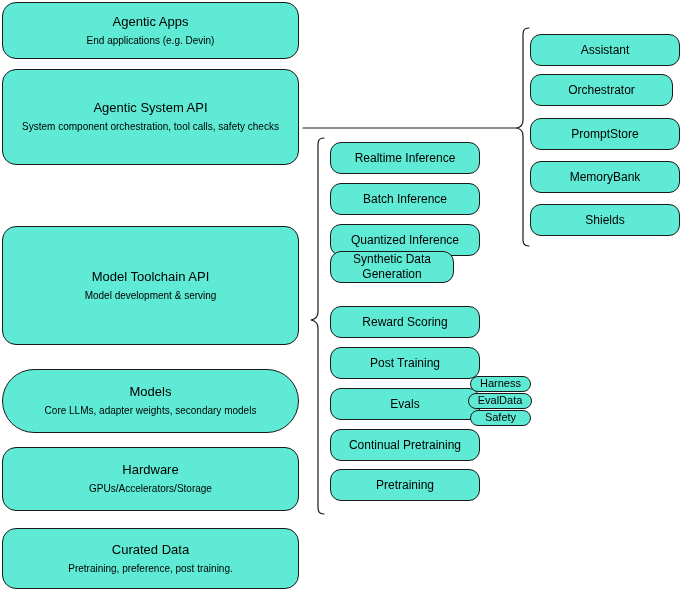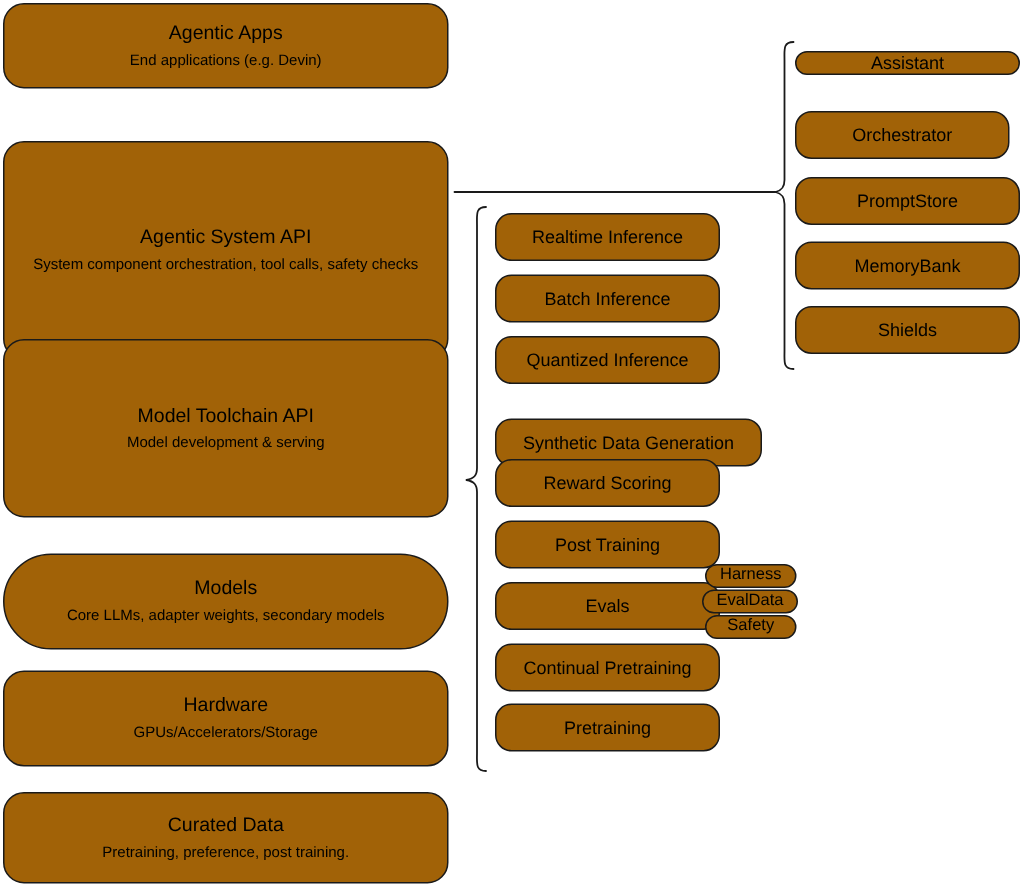--- a/index.html
+++ b/index.html
@@ -19,21 +19,21 @@
     position: absolute;
     left: 0;
     top: 0;
     width: 682px;
     height: 591px;
   }
   .node {
     position: absolute;
     box-sizing: border-box;
     border: 1px solid #1a1a1a;
-    background: #a16207;
+    background: #5eead4;
     display: flex;
     flex-direction: column;
     align-items: center;
     justify-content: center;
     text-align: center;
     line-height: 1.25;
   }
   
   .layer {
     border-radius: 14px;
@@ -100,21 +100,21 @@
              C 316 321, 318 323, 318 328
              L 318 502
              C 318 509, 317 514, 324 514"></path>
   </svg>
 
   <div class="node layer" style="left:2px;top:2px;width:297px;height:57px;">
     <div class="title">Agentic Apps</div>
     <div class="subtitle">End applications (e.g. Devin)</div>
   </div>
 
-  <div class="node layer" style="left:2px;top:94px;width:297px;height:146px;">
+  <div class="node layer" style="left:2px;top:69px;width:297px;height:96px;">
     <div class="title">Agentic System API</div>
     <div class="subtitle">System component orchestration, tool calls, safety checks</div>
   </div>
 
   <div class="node layer" style="left:2px;top:226px;width:297px;height:119px;">
     <div class="title">Model Toolchain API</div>
     <div class="subtitle">Model development &amp; serving</div>
   </div>
 
   <div class="node layer" style="left:2px;top:369px;width:297px;height:64px;border-radius:32px;">
@@ -131,39 +131,39 @@
     <div class="title">Curated Data</div>
     <div class="subtitle">Pretraining, preference, post training.</div>
   </div>
 
   <div class="node chip" style="left:330px;top:183px;width:150px;height:32px;">Batch Inference</div>
 
   <div class="node chip" style="left:330px;top:142px;width:150px;height:32px;">Realtime Inference</div>
 
   <div class="node chip" style="left:330px;top:224px;width:150px;height:32px;">Quantized Inference</div>
 
-  <div class="node chip" style="left:330px;top:279px;width:178px;height:32px;">Synthetic Data Generation</div>
+  <div class="node chip" style="left:330px;top:251px;width:124px;height:32px;">Synthetic Data Generation</div>
 
   <div class="node chip" style="left:330px;top:306px;width:150px;height:32px;">Reward Scoring</div>
 
   <div class="node chip" style="left:330px;top:347px;width:150px;height:32px;">Post Training</div>
 
   <div class="node chip" style="left:330px;top:388px;width:150px;height:32px;">Evals</div>
 
   <div class="node chip" style="left:330px;top:429px;width:150px;height:32px;">Continual Pretraining</div>
 
   <div class="node chip" style="left:330px;top:469px;width:150px;height:32px;">Pretraining</div>
 
   <div class="node pill" style="left:470px;top:376px;width:61px;height:16px;">Harness</div>
 
   <div class="node pill" style="left:468px;top:393px;width:64px;height:16px;">EvalData</div>
 
   <div class="node pill" style="left:470px;top:410px;width:61px;height:16px;">Safety</div>
 
-  <div class="node chip" style="left:530px;top:34px;width:150px;height:16px;">Assistant</div>
+  <div class="node chip" style="left:530px;top:34px;width:150px;height:32px;">Assistant</div>
 
   <div class="node chip" style="left:530px;top:74px;width:143px;height:32px;">Orchestrator</div>
 
   <div class="node chip" style="left:530px;top:118px;width:150px;height:32px;">PromptStore</div>
 
   <div class="node chip" style="left:530px;top:161px;width:150px;height:32px;">MemoryBank</div>
 
   <div class="node chip" style="left:530px;top:204px;width:150px;height:32px;">Shields</div>
 
 </div>

